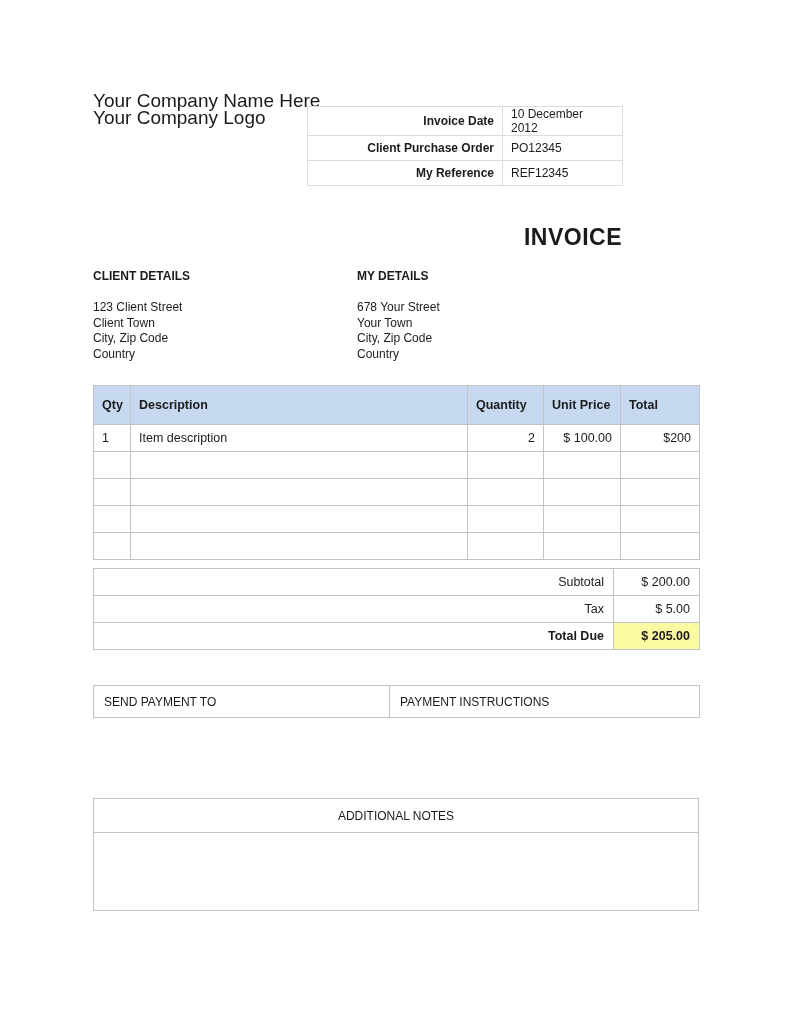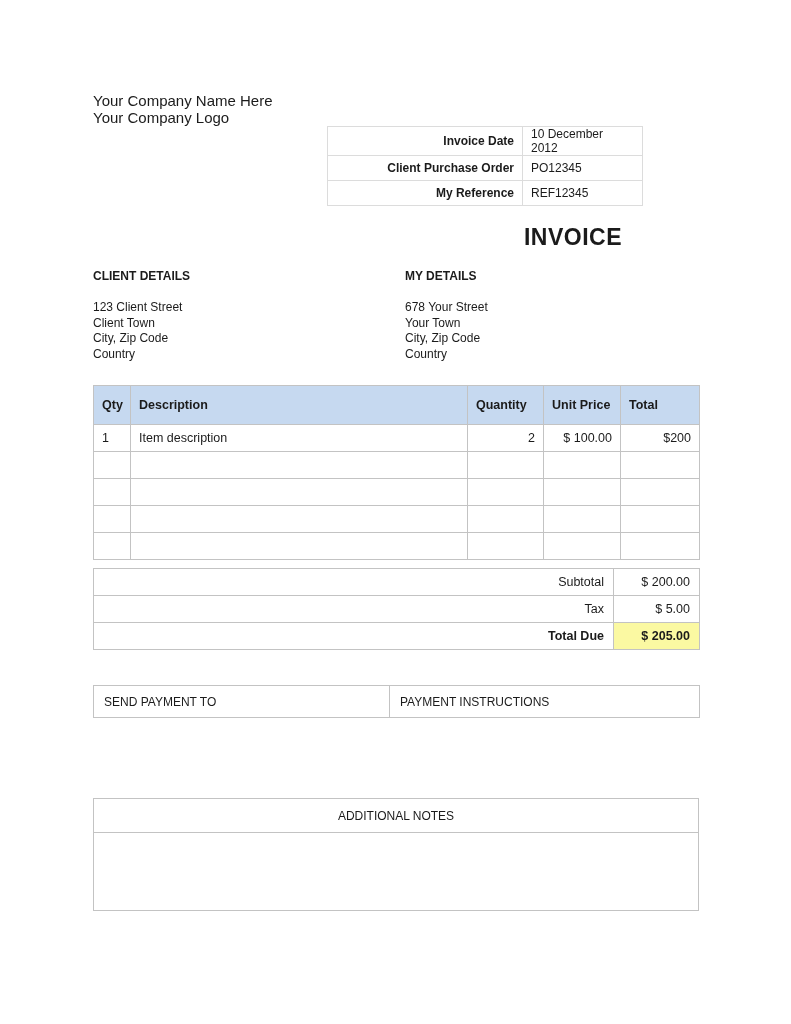--- a/index.html
+++ b/index.html
@@ -9,39 +9,39 @@
     background: #ffffff;
     font-family: "Liberation Sans", "DejaVu Sans", sans-serif;
     color: #1b1b1b;
     position: relative;
     overflow: hidden;
   }
   .abs { position: absolute; }
   table { border-collapse: collapse; table-layout: fixed; }
 
   
-  #company { left: 93px; top: 92px; width: 280px; font-size: 15px; line-height: 17px; }
-
-  
-  #info-table { left: 307px; top: 126px; width: 315px; margin-left: 20px; }
+  #company { left: 93px; top: 92px; width: 280px; font-size: 19px; line-height: 17px; }
+
+  
+  #info-table { left: 307px; top: 106px; width: 315px; }
   #info-table td {
     border: 1px solid var(--border-light, #dcdcdc);
     font-size: 12px; height: 25px; padding: 0 8px; overflow: hidden;
   }
   #info-table td.info-label { width: 195px; text-align: right; font-weight: bold; }
   #info-table td.info-value { width: 120px; text-align: left; white-space: pre-wrap; }
 
   
   #invoice-title {
     left: 307px; top: 224px; width: 315px;
     text-align: right; font-size: 23px; font-weight: bold; letter-spacing: 0.5px;
   }
 
   
-  #details { left: 93px; top: 269px; width: 606px; display: flex; gap: 48px; }
+  #details { left: 93px; top: 269px; width: 606px; display: flex; }
   .details-col { width: 264px; }
   .details-heading { font-size: 12px; font-weight: bold; margin: 0 0 17px 0; }
   .details-line { font-size: 12px; line-height: 15.5px; }
 
   
   #items-table { left: 93px; top: 385px; width: 606px; }
   #items-table th {
     background: var(--table-header-bg, #c6d9f0);
     border: 1px solid var(--border, #c3c3c3);
     font-size: 12.5px; font-weight: bold; text-align: left;

